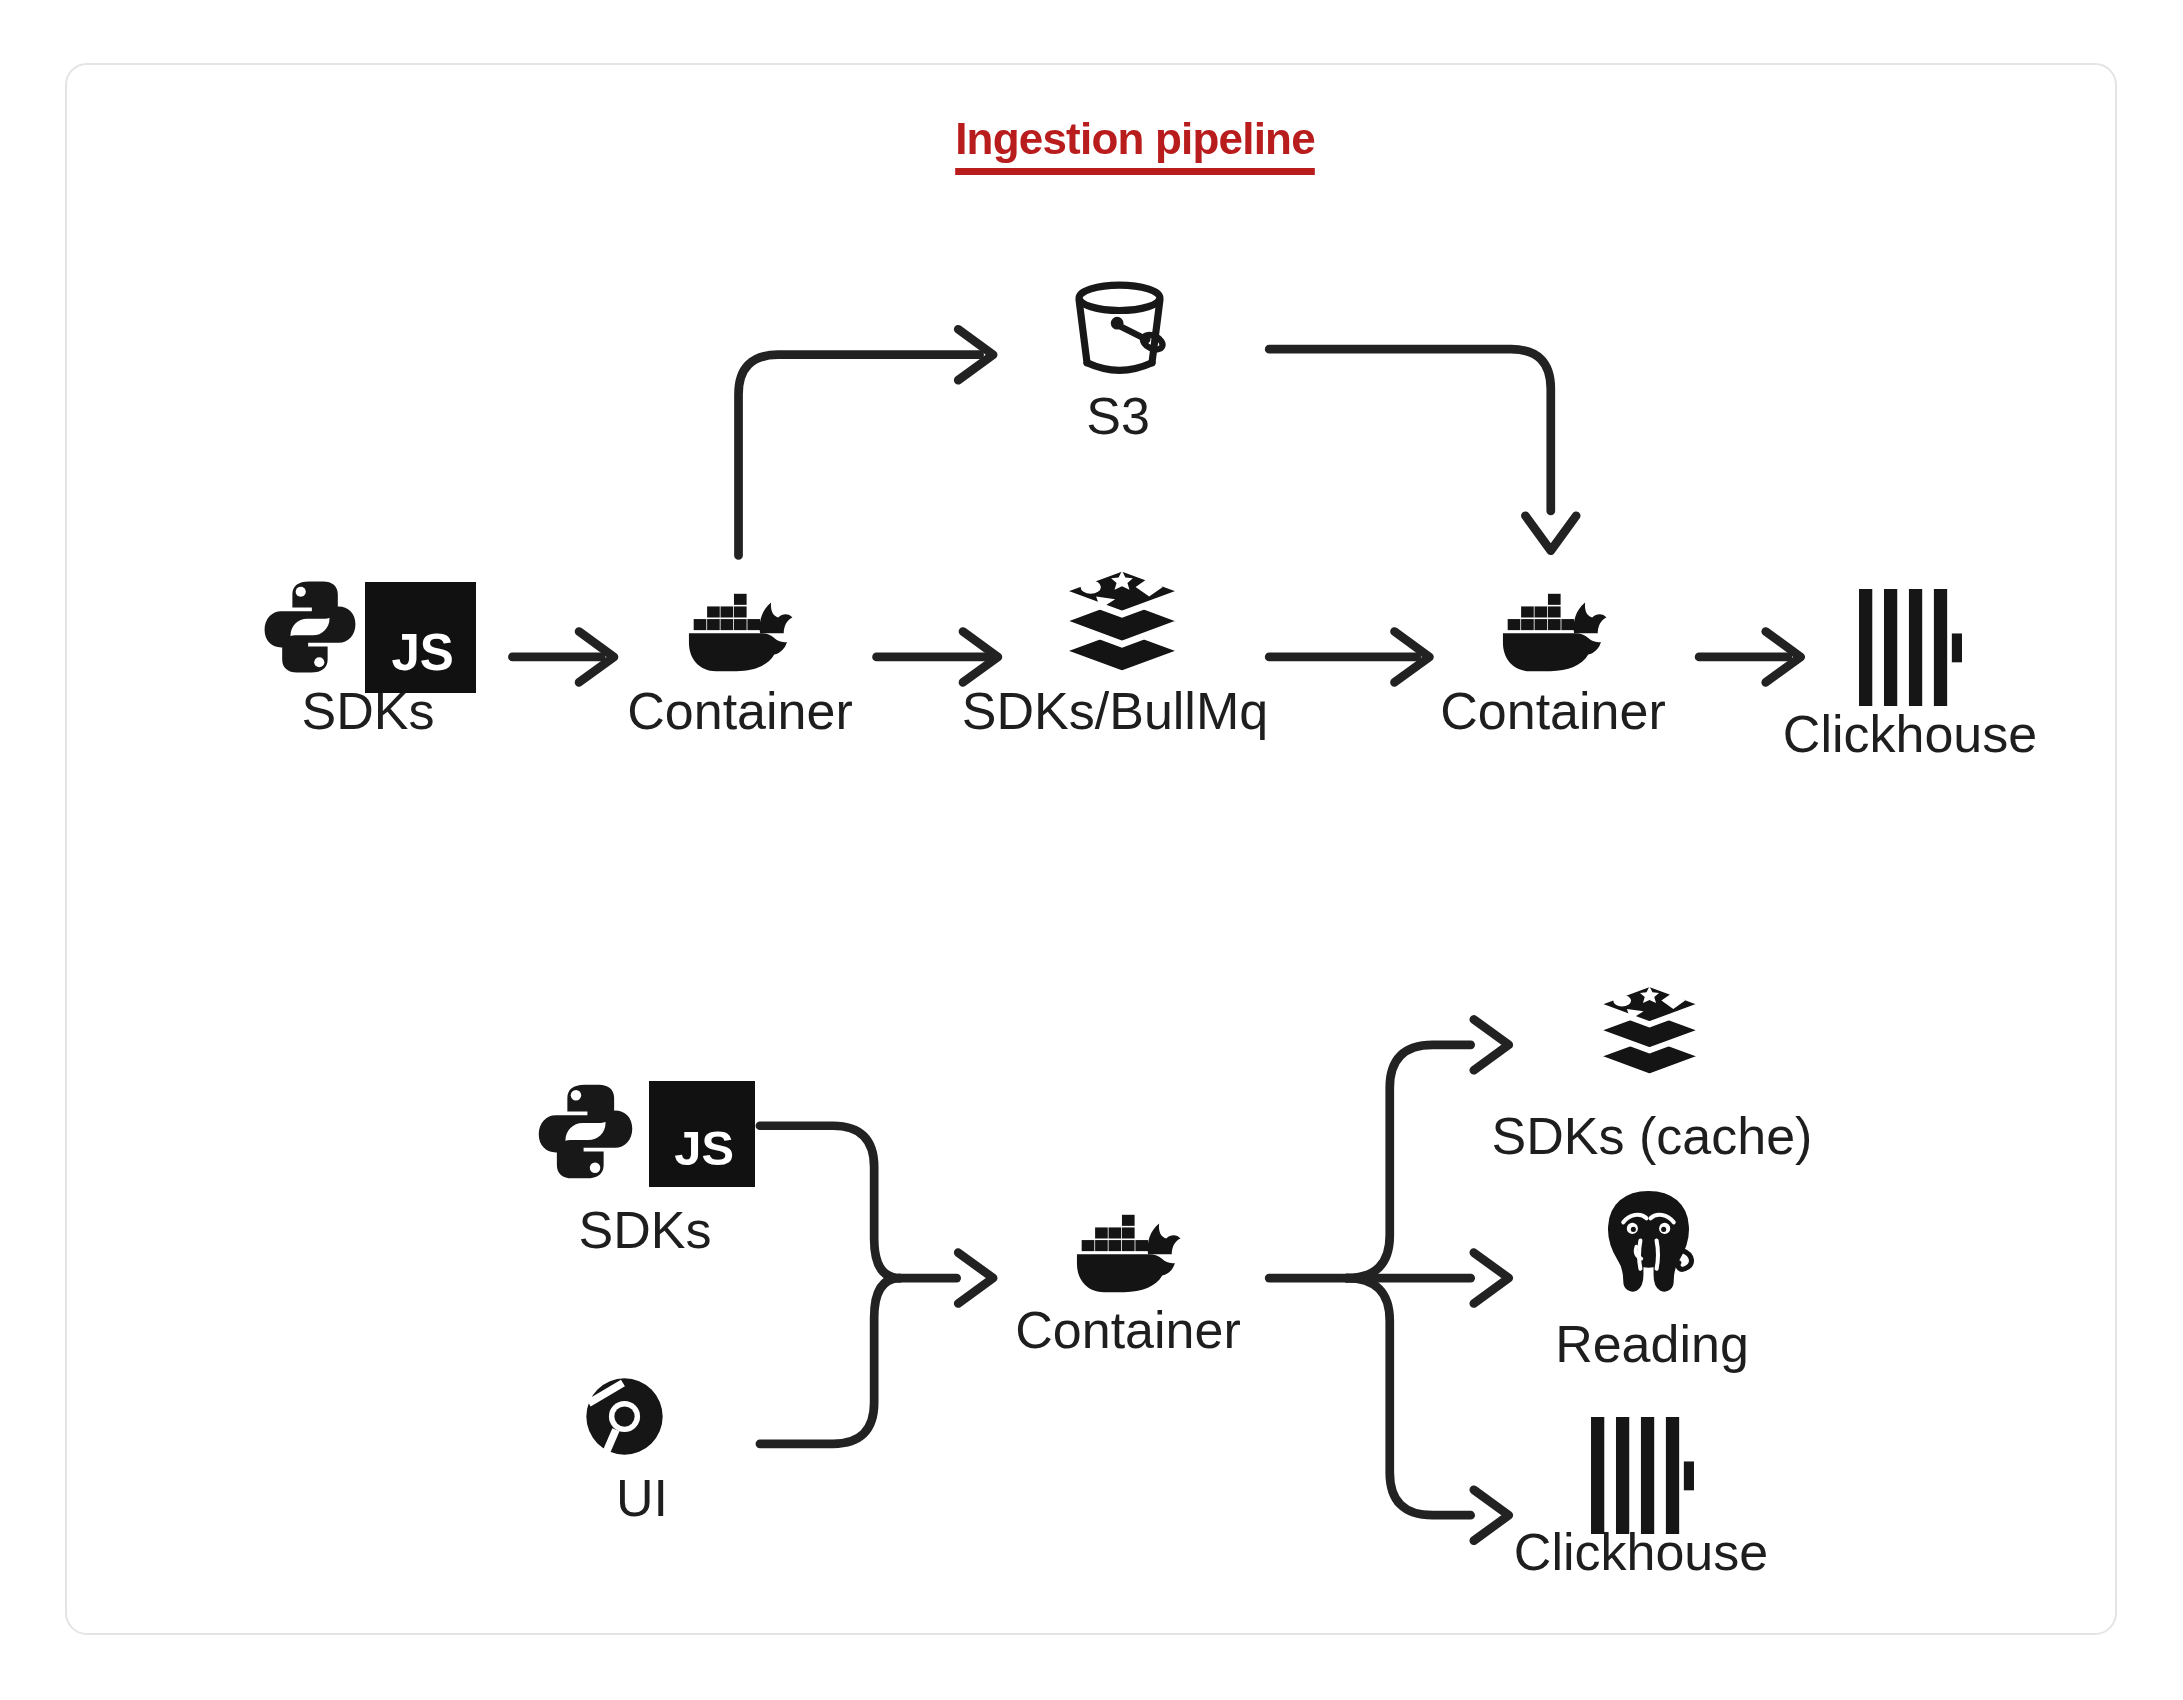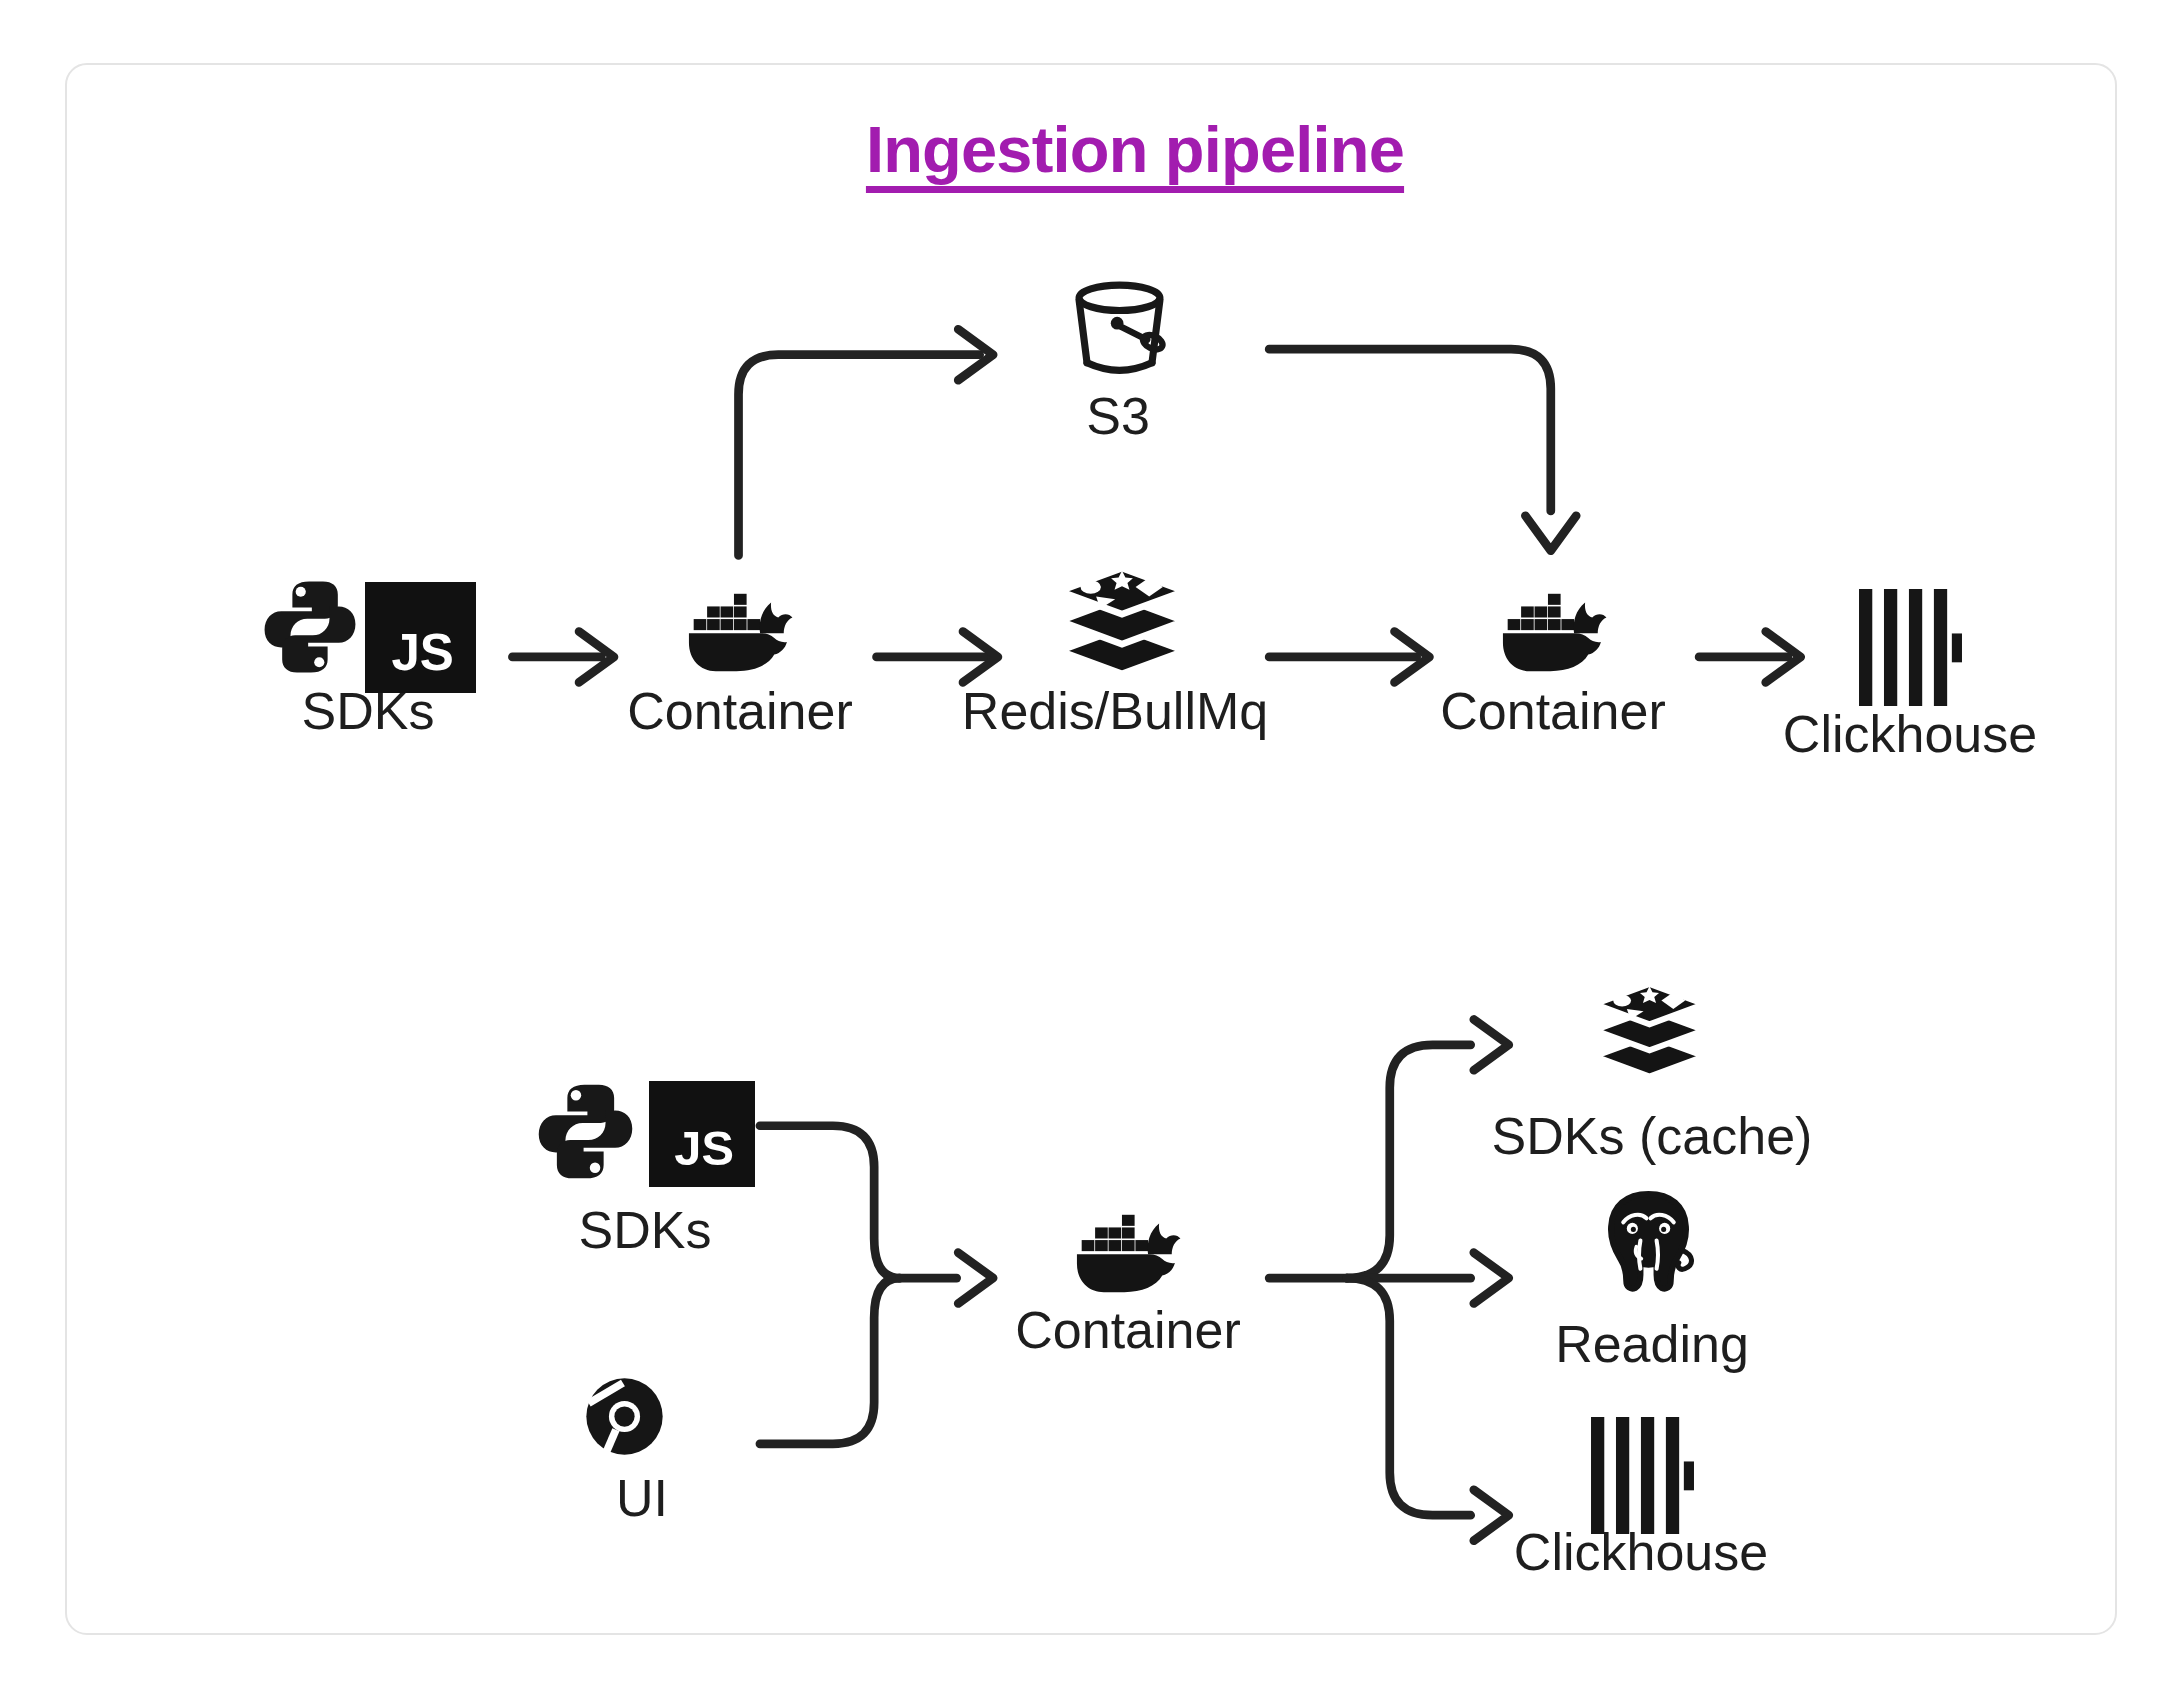--- a/index.html
+++ b/index.html
@@ -1,21 +1,21 @@
 <!DOCTYPE html>
 <html style="font-size:12.7px"><head>
 <meta charset="utf-8">
 <style>
   html,body{margin:0;padding:0;background:#ffffff;}
   body{width:2183px;height:1701px;font-family:"Liberation Sans",sans-serif;}
   .canvas{position:relative;width:2183px;height:1701px;background:#ffffff;overflow:hidden;}
   .card{position:absolute;left:65px;top:63px;width:2052px;height:1572px;
         border:2.4px solid #e4e4e4;border-radius:22px;background:#ffffff;box-sizing:border-box;}
   .title{position:absolute;transform:translateX(-50%);white-space:nowrap;
-         font-size:65px;font-weight:700;color:#a21caf;letter-spacing:-0.8px;line-height:1;
+         font-size:44px;font-weight:700;color:#b91c1c;letter-spacing:-0.8px;line-height:1;
          text-decoration:underline;text-decoration-thickness:7.1px;text-underline-offset:13.5px;}
   .lbl{position:absolute;transform:translateX(-50%);white-space:nowrap;
        font-size:52px;font-weight:400;color:#1e1e1e;line-height:1;}
   .icon{position:absolute;display:block;}
   svg.wires{position:absolute;left:0;top:0;}
   .wires path{stroke:#222222;stroke-width:11;fill:none;stroke-linecap:round;stroke-linejoin:round;}
 </style>
 </head>
 <body>
 
@@ -137,21 +137,21 @@
   <div class="lbl" style="left:740px;top:685px">Container</div>
 
   <svg class="icon" style="left:1068px;top:274px" width="103" height="111" viewBox="0 0 130 140">
       <use href="#i-bucket"></use>
     </svg>
   <div class="lbl" style="left:1118px;top:390px">S3</div>
 
   <svg class="icon" style="left:1054px;top:568px" width="136" height="125" viewBox="0 0 100 92" preserveAspectRatio="none">
       <use href="#i-redis"></use>
     </svg>
-  <div class="lbl" style="left:1115px;top:685px">Redis/BullMq</div>
+  <div class="lbl" style="left:1115px;top:685px">SDKs/BullMq</div>
 
   <svg class="icon" style="left:1498px;top:593px" width="111" height="79" viewBox="0 0 140 100">
       <use href="#i-docker"></use>
     </svg>
   <div class="lbl" style="left:1553px;top:685px">Container</div>
 
   <svg class="icon" style="left:1858px;top:589px" width="105" height="117" viewBox="0 0 132 150">
       <use href="#i-clickhouse"></use>
     </svg>
   <div class="lbl" style="left:1910px;top:708px">Clickhouse</div>

